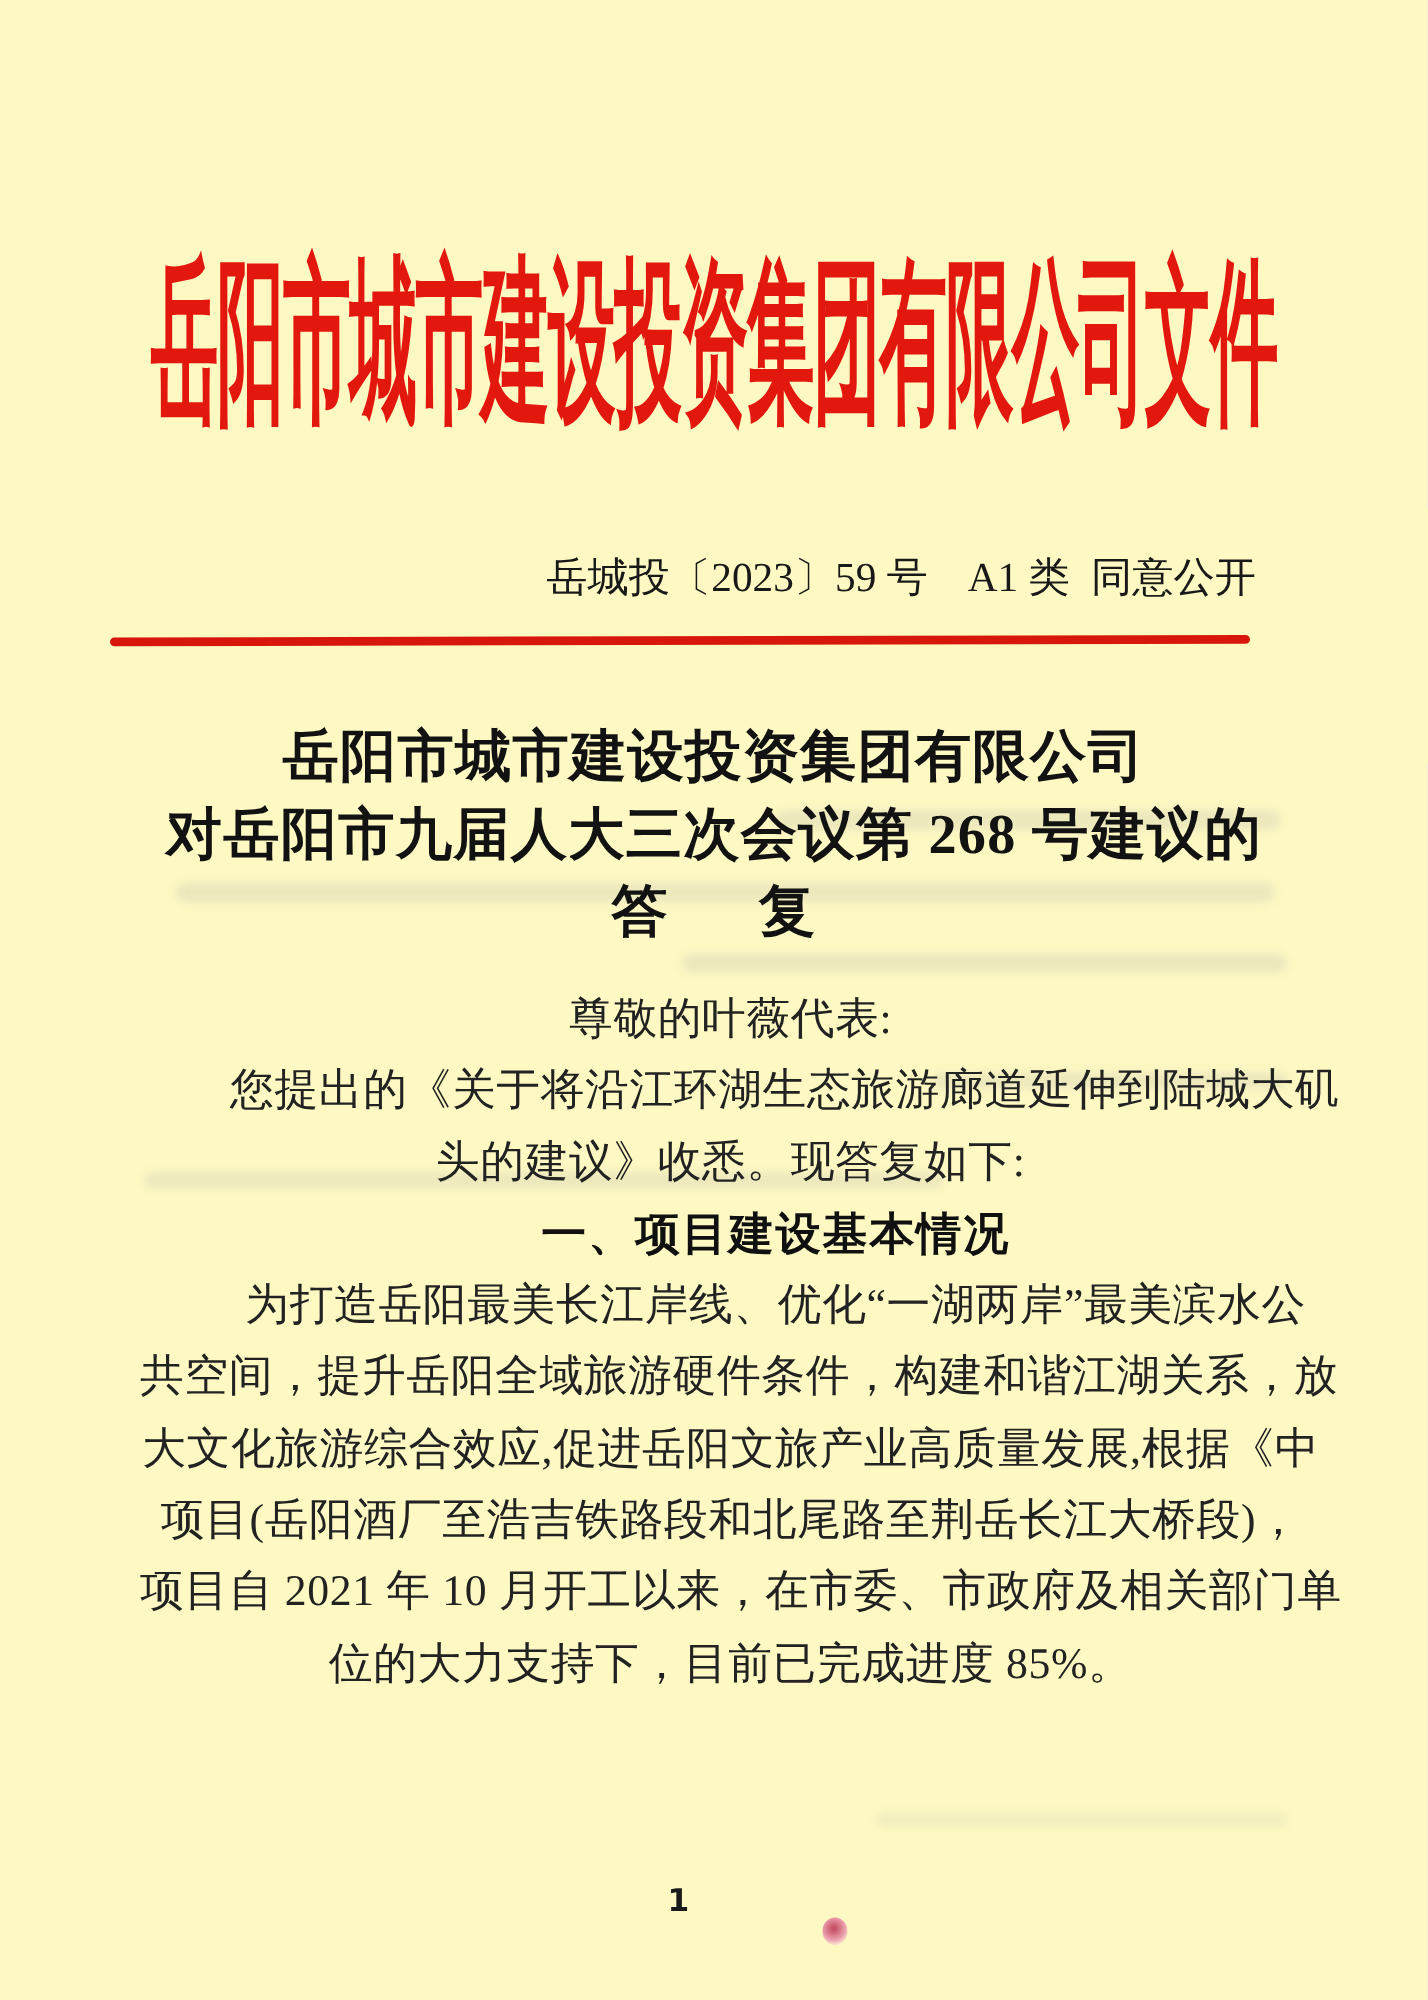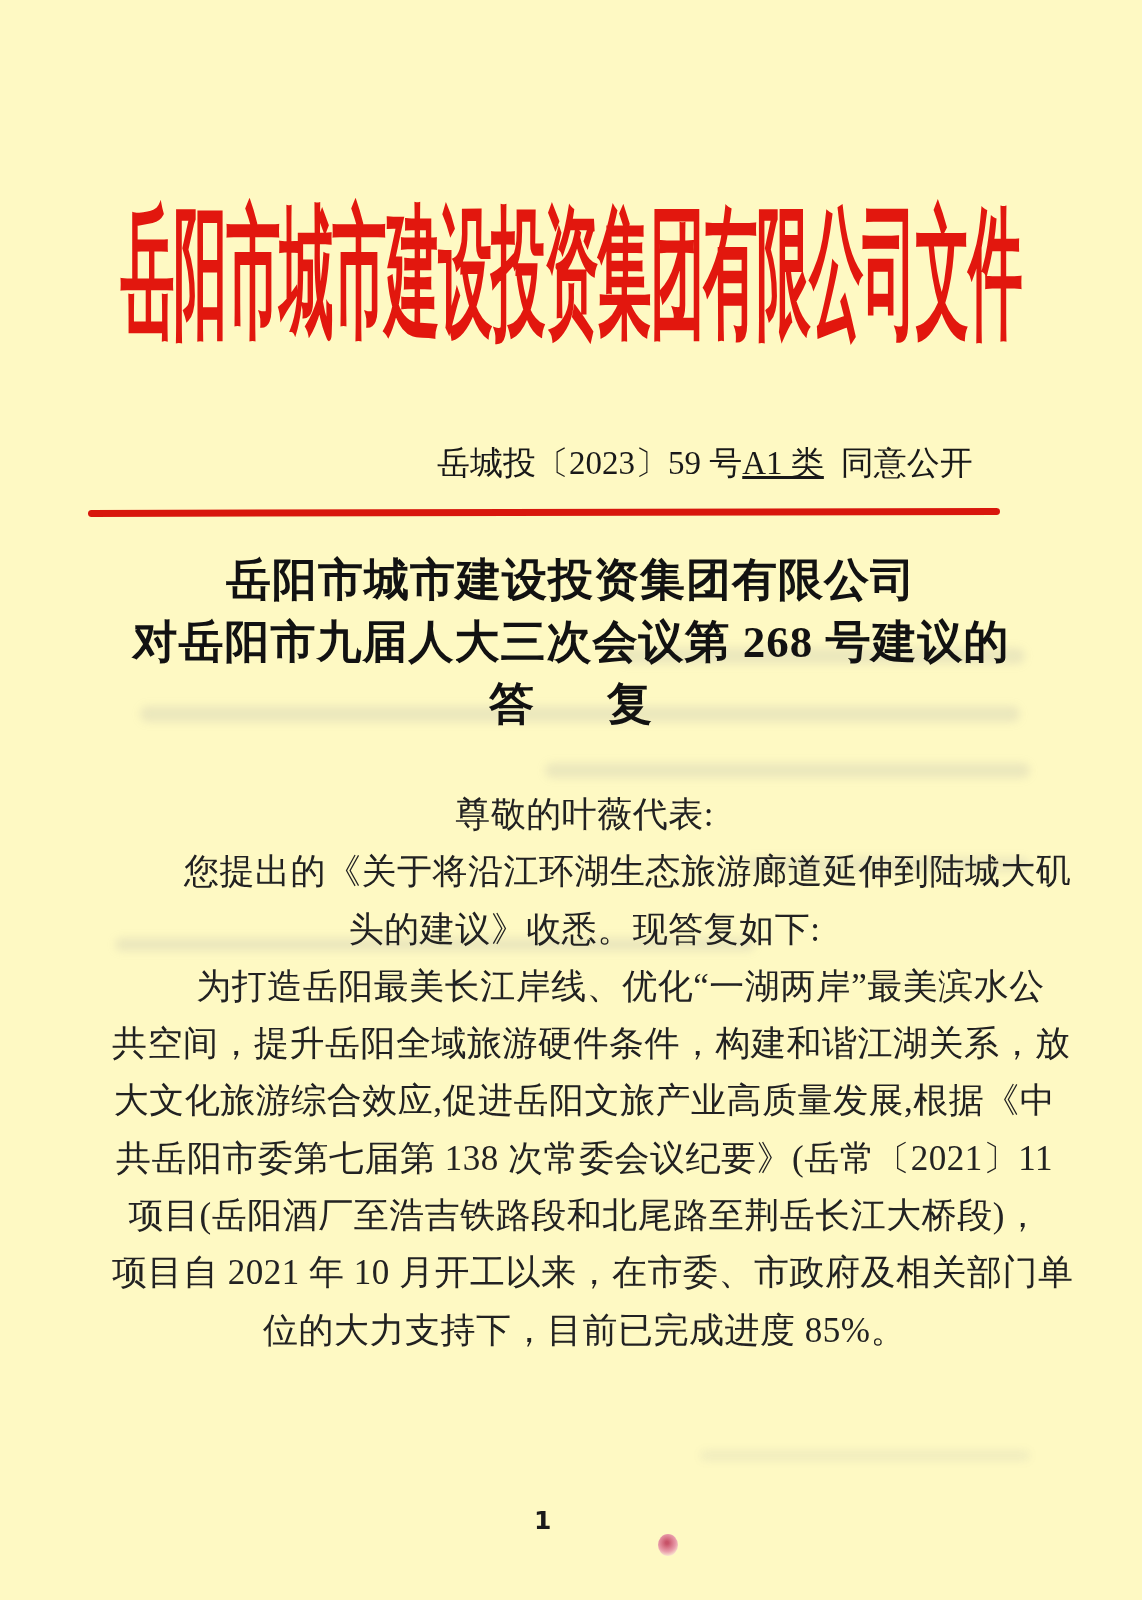--- a/index.html
+++ b/index.html
@@ -30,31 +30,31 @@
     white-space:nowrap;
     transform:scaleY(2.65);
     transform-origin:50% 0;
   }
   .ref-line{
     position:absolute;top:444px;left:437px;
     font-size:33px;line-height:1.2;
     white-space:nowrap;
     color:#191919;
   }
-  .ref-cat{text-decoration:underline;}
+  .ref-cat{margin-left:32px;}
   .ref-pub{margin-left:17px;}
   .red-rule{
     position:absolute;top:509px;left:88px;
     width:912px;height:7px;
     background:#d8170c;
     border-radius:4px;
     transform:rotate(-0.12deg);
   }
   .doc-title{
-    position:absolute;top:549px;left:0;width:100%;
+    position:absolute;top:574px;left:0;width:100%;
     text-align:center;
     font-weight:bold;
     font-size:45px;line-height:62px;
     color:#121212;
     letter-spacing:1px;
   }
   .title3{display:flex;justify-content:center;align-items:center;}
   .t3gap{display:inline-block;width:72px;height:1px;}
   .doc-body{
     position:absolute;top:786px;left:112px;width:945px;
@@ -112,24 +112,24 @@
       <span>答</span>
       <span class="t3gap"></span>
       <span>复</span>
     </div>
   </div>
 
   <div class="doc-body">
     <div class="bline">尊敬的叶薇代表:</div>
     <div class="bline indent">您提出的《关于将沿江环湖生态旅游廊道延伸到陆城大矶</div>
     <div class="bline">头的建议》收悉。现答复如下:</div>
+    <div class="bline heading indent">一、项目建设基本情况</div>
     <div class="bline indent">为打造岳阳最美长江岸线、优化“一湖两岸”最美滨水公</div>
     <div class="bline">共空间，提升岳阳全域旅游硬件条件，构建和谐江湖关系，放</div>
     <div class="bline">大文化旅游综合效应,促进岳阳文旅产业高质量发展,根据《中</div>
-    <div class="bline">共岳阳市委第七届第 138 次常委会议纪要》(岳常〔2021〕11</div>
     <div class="bline">项目(岳阳酒厂至浩吉铁路段和北尾路至荆岳长江大桥段)，</div>
     <div class="bline">项目自 2021 年 10 月开工以来，在市委、市政府及相关部门单</div>
     <div class="bline">位的大力支持下，目前已完成进度 85%。</div>
   </div>
 
   <div class="pageno">1</div>
   <div class="stamp"></div>
 
 </div>
 

